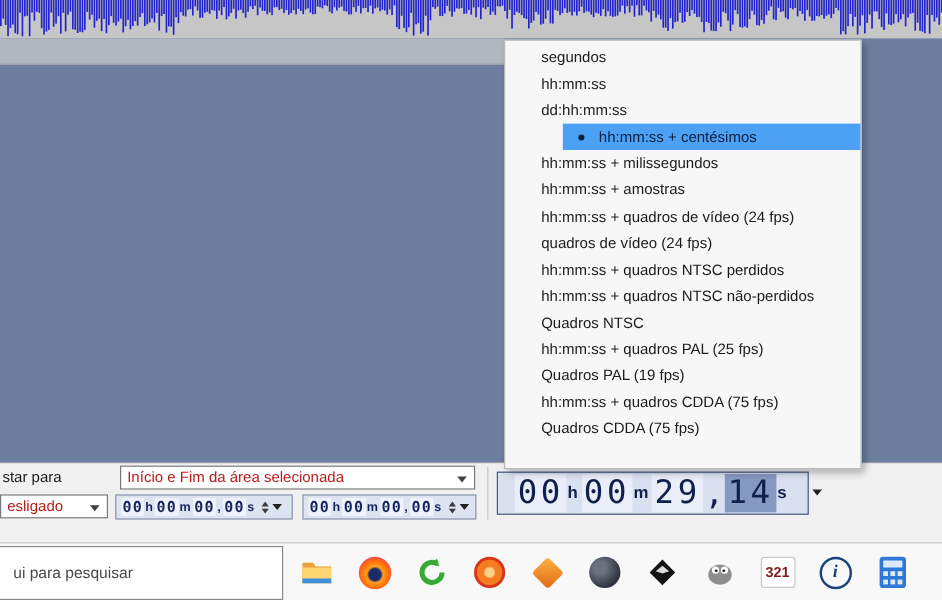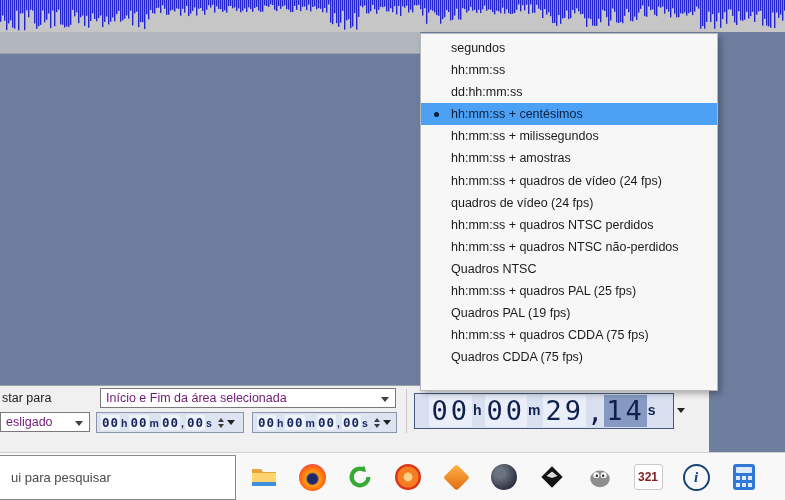--- a/index.html
+++ b/index.html
@@ -16,31 +16,31 @@
   
   #menu{
     position:absolute;left:420px;top:33px;width:298px;height:358px;
     background:#f7f7f7;border:1px solid #b9b9b9;box-sizing:border-box;
     box-shadow:3px 3px 6px rgba(0,0,0,.28);padding-top:3px;z-index:5;
   }
   .menu-item{height:22.1px;line-height:22.1px;display:flex;align-items:center;
     font-size:12.5px;color:#1b1b1b;cursor:default;text-align:center;}
   .menu-item .gutter{width:30px;display:flex;justify-content:center;align-items:center;flex:0 0 30px;}
   .menu-item .radio-dot{width:5px;height:5px;border-radius:50%;background:#0a1f3c;}
-  .menu-item.selected{background:#4da1f5;color:#0a1f3c;}
+  .menu-item.selected{background:#4da1f5;color:#0a1f3c;margin-left:48px;}
 
   
   #toolbar{
-    position:absolute;left:0;top:385px;width:709px;height:67px;
+    position:absolute;left:0;top:385px;width:785px;height:67px;
     background:#f0f0f0;border-top:1px solid #9aa0a8;box-sizing:border-box;
   }
   .tb-label{position:absolute;left:2px;top:5px;font-size:12.5px;color:#1a1a1a;}
   .combo{
     position:absolute;height:20px;background:#fff;border:1px solid #7a7a7a;box-sizing:border-box;
-    font-size:12.5px;color:#701a75;display:flex;align-items:center;padding:0 18px 0 5px;
+    font-size:12.5px;color:#b91c1c;display:flex;align-items:center;padding:0 18px 0 5px;
     white-space:nowrap;overflow:hidden;
   }
   .combo::after{
     content:"";position:absolute;right:6px;top:8px;
     border-left:4px solid transparent;border-right:4px solid transparent;border-top:5px solid #404040;
   }
   #combo-range{left:100px;top:2px;width:296px;}
   #combo-snap{left:0px;top:26px;width:90px;}
 
   .time-field{

